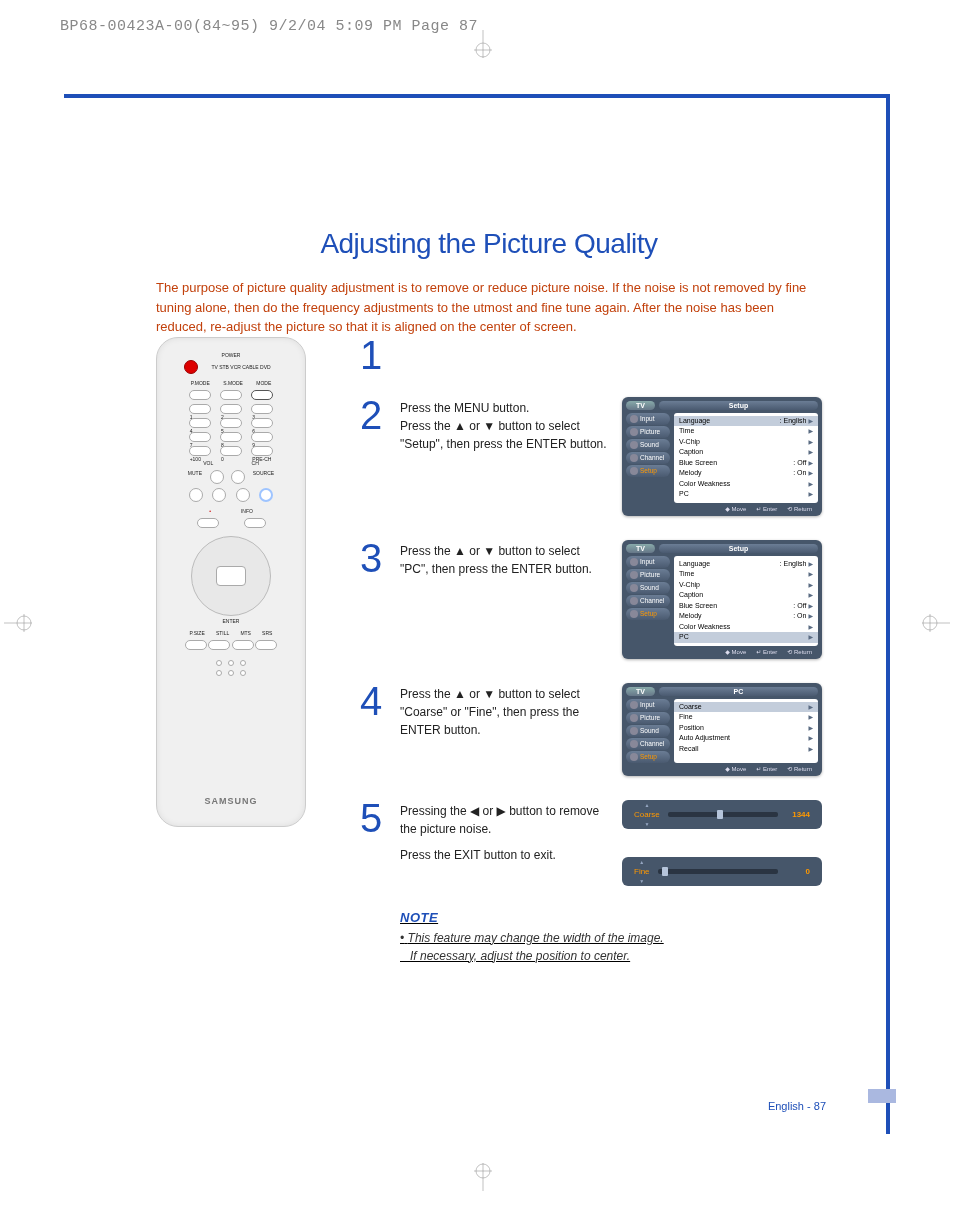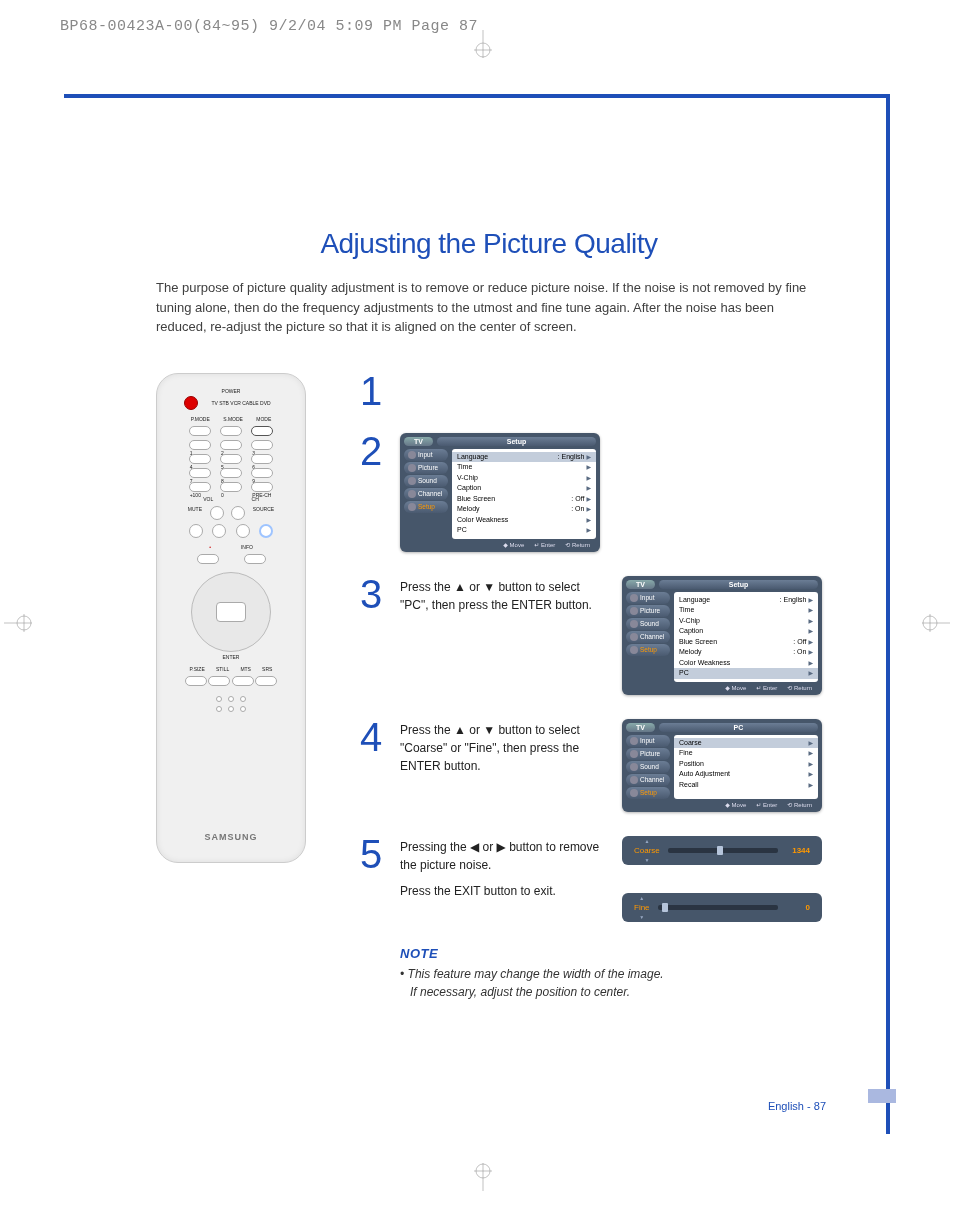--- a/index.html
+++ b/index.html
@@ -42,22 +42,21 @@
     font-weight: 400;
     color: #1e4fb8;
     letter-spacing: -0.5px;
     margin-bottom: 18px;
     font-family: "Futura", "Helvetica Neue", Arial, sans-serif;
     text-align: center;
   }
   .intro {
     font-size: 13px;
     line-height: 1.5;
-    color: #404040;
-    margin-bottom: 36px;
+    color: #c2410c;
     font-weight: 300;
   }
   .body-row { display: flex; gap: 44px; }
   .remote-col { width: 160px; flex-shrink: 0; }
   .remote {
     width: 150px;
     height: 490px;
     background: #f0f0f0;
     border-radius: 22px;
     border: 1px solid #ccc;
@@ -161,21 +160,21 @@
     flex: 1; height: 5px; background: #2a3442;
     border-radius: 2px; position: relative;
   }
   .osd-slider .thumb {
     position: absolute; top: -2px; width: 6px; height: 9px;
     background: #b5c4da; border-radius: 1px;
   }
   .osd-slider .val { color: #f90; font-weight: bold; min-width: 24px; text-align: right; }
   .osd-slider .label-wrap { position: relative; }
   .osd-slider .tri { position: absolute; font-size: 5px; color: #96a7c2; left: 50%; transform: translateX(-50%); }
-  .note { margin-top: 6px; margin-left: 40px; }
+  .note { margin-top: 6px; margin-left: 40px; text-decoration: underline; }
   .note-h {
     font-size: 13px; font-weight: bold; font-style: italic;
     color: #1e4fb8; margin-bottom: 4px; letter-spacing: 0.5px;
   }
   .note-body {
     font-size: 12px; font-style: italic; color: #333;
     line-height: 1.5; font-weight: 300;
   }
   .page-num {
     position: absolute; bottom: 22px; right: 60px;
@@ -317,20 +316,24 @@
       </div>
 
       <div class="steps-col">
 
         <div class="step">
           <div class="step-num">1</div>
         </div>
 
         <div class="step">
           <div class="step-num">2</div>
+          <div class="step-text">
+              <p style="white-space:pre-line;">Press the MENU button.
+Press the ▲ or ▼ button to select "Setup", then press the ENTER button.</p>
+            </div>
           <div class="osd">
             <div class="osd-header">
                 <div class="osd-tab">TV</div>
                 <div class="osd-title">Setup</div>
               </div>
             <div class="osd-body">
               <div class="osd-side">
                   <div class="osd-side-item"><span class="ico"></span>Input</div>
                   <div class="osd-side-item"><span class="ico"></span>Picture</div>
                   <div class="osd-side-item"><span class="ico"></span>Sound</div>

